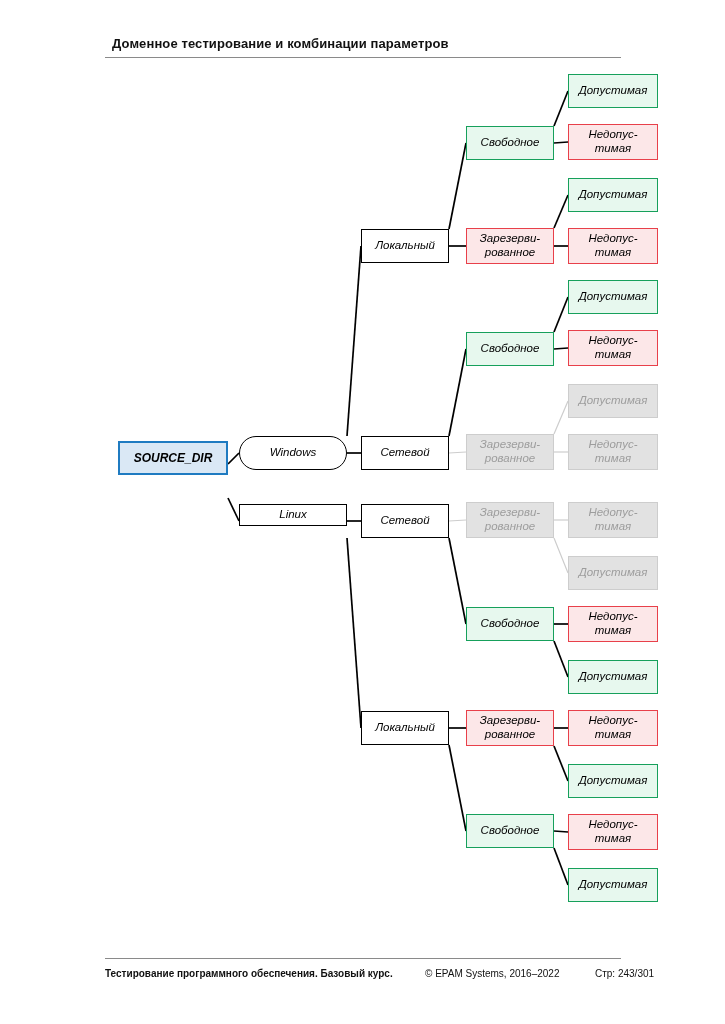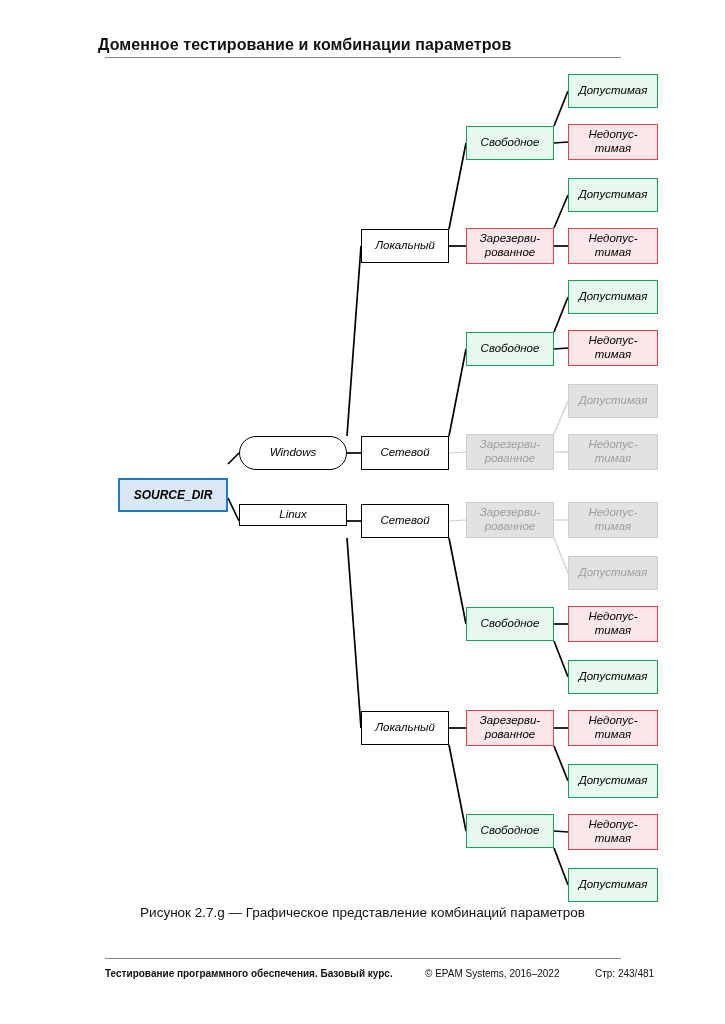--- a/index.html
+++ b/index.html
@@ -5,22 +5,22 @@
   html,body{margin:0;padding:0;background:#ffffff;}
   body{
     width:725px;height:1024px;position:relative;overflow:hidden;
     font-family:"Liberation Sans","DejaVu Sans",sans-serif;
     color:#000;
   }
   .page{position:absolute;inset:0;}
 
   
   #header-title{
-    position:absolute;left:98px;top:36px;width:520px;
-    font-size:16px;font-weight:bold;color:#111;letter-spacing:.1px;
+    position:absolute;left:112px;top:36px;width:520px;
+    font-size:13px;font-weight:bold;color:#111;letter-spacing:.1px;
   }
   #header-rule{
     position:absolute;left:105px;top:57px;width:516px;height:1px;
     background:#8a8a8a;
   }
 
   
   #footer-rule{
     position:absolute;left:105px;top:958px;width:516px;height:1px;
     background:#8a8a8a;
@@ -93,21 +93,21 @@
         <polyline points="554,520 568,520" fill="none" stroke="#cdcdcd" stroke-width="1.2"></polyline>
         <polyline points="554,538 568,573" fill="none" stroke="#cdcdcd" stroke-width="1.2"></polyline>
         <polyline points="554,624 568,624" fill="none" stroke="#000000" stroke-width="1.7"></polyline>
         <polyline points="554,641 568,677" fill="none" stroke="#000000" stroke-width="1.7"></polyline>
         <polyline points="554,728 568,728" fill="none" stroke="#000000" stroke-width="1.7"></polyline>
         <polyline points="554,746 568,781" fill="none" stroke="#000000" stroke-width="1.7"></polyline>
         <polyline points="554,831 568,832" fill="none" stroke="#000000" stroke-width="1.7"></polyline>
         <polyline points="554,848 568,885" fill="none" stroke="#000000" stroke-width="1.7"></polyline>
       </svg>
     <div id="node-layer">
-        <div class="node root" style="left: 118px; top: 478px; width: 110px; height: 34px;">SOURCE_DIR</div>
+        <div class="node root" style="left: 118px; top: 441px; width: 110px; height: 34px;">SOURCE_DIR</div>
         <div class="node plain" style="left: 239px; top: 436px; width: 108px; height: 34px; border-radius: 17px;">Windows</div>
         <div class="node plain" style="left: 239px; top: 504px; width: 108px; height: 22px;">Linux</div>
         <div class="node plain" style="left: 361px; top: 229px; width: 88px; height: 34px;">Локальный</div>
         <div class="node plain" style="left: 361px; top: 436px; width: 88px; height: 34px;">Сетевой</div>
         <div class="node plain" style="left: 361px; top: 504px; width: 88px; height: 34px;">Сетевой</div>
         <div class="node plain" style="left: 361px; top: 711px; width: 88px; height: 34px;">Локальный</div>
         <div class="node green" style="left: 466px; top: 126px; width: 88px; height: 34px;">Свободное</div>
         <div class="node red" style="left: 466px; top: 228px; width: 88px; height: 36px;">Зарезерви-<br>рованное</div>
         <div class="node green" style="left: 466px; top: 332px; width: 88px; height: 34px;">Свободное</div>
         <div class="node grey" style="left: 466px; top: 434px; width: 88px; height: 36px;">Зарезерви-<br>рованное</div>
@@ -127,20 +127,19 @@
         <div class="node grey" style="left: 568px; top: 556px; width: 90px; height: 34px;">Допустимая</div>
         <div class="node red" style="left: 568px; top: 606px; width: 90px; height: 36px;">Недопус-<br>тимая</div>
         <div class="node green" style="left: 568px; top: 660px; width: 90px; height: 34px;">Допустимая</div>
         <div class="node red" style="left: 568px; top: 710px; width: 90px; height: 36px;">Недопус-<br>тимая</div>
         <div class="node green" style="left: 568px; top: 764px; width: 90px; height: 34px;">Допустимая</div>
         <div class="node red" style="left: 568px; top: 814px; width: 90px; height: 36px;">Недопус-<br>тимая</div>
         <div class="node green" style="left: 568px; top: 868px; width: 90px; height: 34px;">Допустимая</div>
       </div>
   </div>
 
-  <div id="figure-caption">Рисунок 2.7.g — Графическое представление комбинаций параметров</div>
 
   <div id="footer-rule"></div>
   <div class="footer-txt" id="footer-left">Тестирование программного обеспечения. Базовый курс.</div>
   <div class="footer-txt" id="footer-center">© EPAM Systems, 2016–2022</div>
-  <div class="footer-txt" id="footer-right">Стр: 243/481</div>
+  <div class="footer-txt" id="footer-right">Стр: 243/301</div>
 
 </div>
 
 </body></html>

